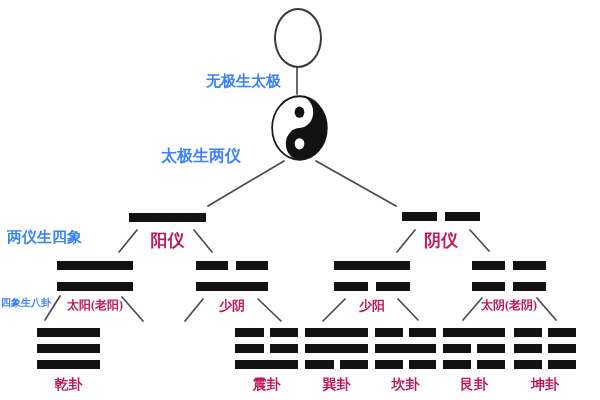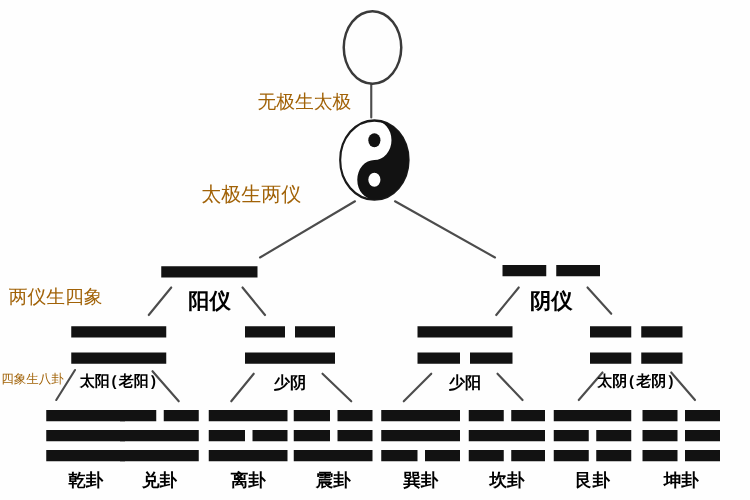--- a/index.html
+++ b/index.html
@@ -1,22 +1,22 @@
 <!DOCTYPE html>
 <html><head>
 <meta charset="utf-8">
 <style>
   html,body{margin:0;padding:0;background:#ffffff;}
   #canvas{
     position:relative;width:600px;height:400px;background:#fefefe;overflow:hidden;
     font-family:"Liberation Serif","DejaVu Serif",serif;
   }
   .abs{position:absolute;}
-  .black-label{color:#a16207;font-weight:normal;white-space:nowrap;}
-  .red-label{color:#000000;font-weight:bold;text-align:center;white-space:nowrap;font-family:Liberation Mono, monospace;}
+  .black-label{color:#3b82f6;font-weight:bold;white-space:nowrap;}
+  .red-label{color:#be185d;font-weight:bold;text-align:center;white-space:nowrap;}
   .sym-group{position:absolute;display:flex;flex-direction:column;}
   .bar-row{display:flex;justify-content:space-between;width:100%;}
   .sym-big .bar-row{height:9px;margin-bottom:12px;}
   .sym-big .bar-row:last-child{margin-bottom:0;}
   .sym-small .bar-row{height:9px;margin-bottom:7px;}
   .sym-small .bar-row:last-child{margin-bottom:0;}
   .seg{background:#121212;height:9px;}
   .seg.full{width:100%;}
   .sym-big .seg.half{width:calc(50% - 4px);}
   .sym-small .seg.half{width:calc(50% - 3px);}
@@ -147,51 +147,21 @@
         <div class="bar-row">
           <div class="seg full"></div>
         </div>
         <div class="bar-row">
           <div class="seg full"></div>
         </div>
       </div>
     <div class="red-label" style="font-size:14px;margin-top:7px;">乾卦</div>
   </div>
 
-  <div class="sym-group sym-small" style="left:96px;top:328px;width:63px;">
-    <div>
-        <div class="bar-row">
-          <div class="seg half"></div>
-          <div class="seg half"></div>
-        </div>
-        <div class="bar-row">
-          <div class="seg full"></div>
-        </div>
-        <div class="bar-row">
-          <div class="seg full"></div>
-        </div>
-      </div>
-    <div class="red-label" style="font-size:14px;margin-top:7px;">兑卦</div>
-  </div>
-
-  <div class="sym-group sym-small" style="left:167px;top:328px;width:63px;">
-    <div>
-        <div class="bar-row">
-          <div class="seg full"></div>
-        </div>
-        <div class="bar-row">
-          <div class="seg half"></div>
-          <div class="seg half"></div>
-        </div>
-        <div class="bar-row">
-          <div class="seg full"></div>
-        </div>
-      </div>
-    <div class="red-label" style="font-size:14px;margin-top:7px;">离卦</div>
-  </div>
+
 
   <div class="sym-group sym-small" style="left:235px;top:328px;width:63px;">
     <div>
         <div class="bar-row">
           <div class="seg half"></div>
           <div class="seg half"></div>
         </div>
         <div class="bar-row">
           <div class="seg half"></div>
           <div class="seg half"></div>

